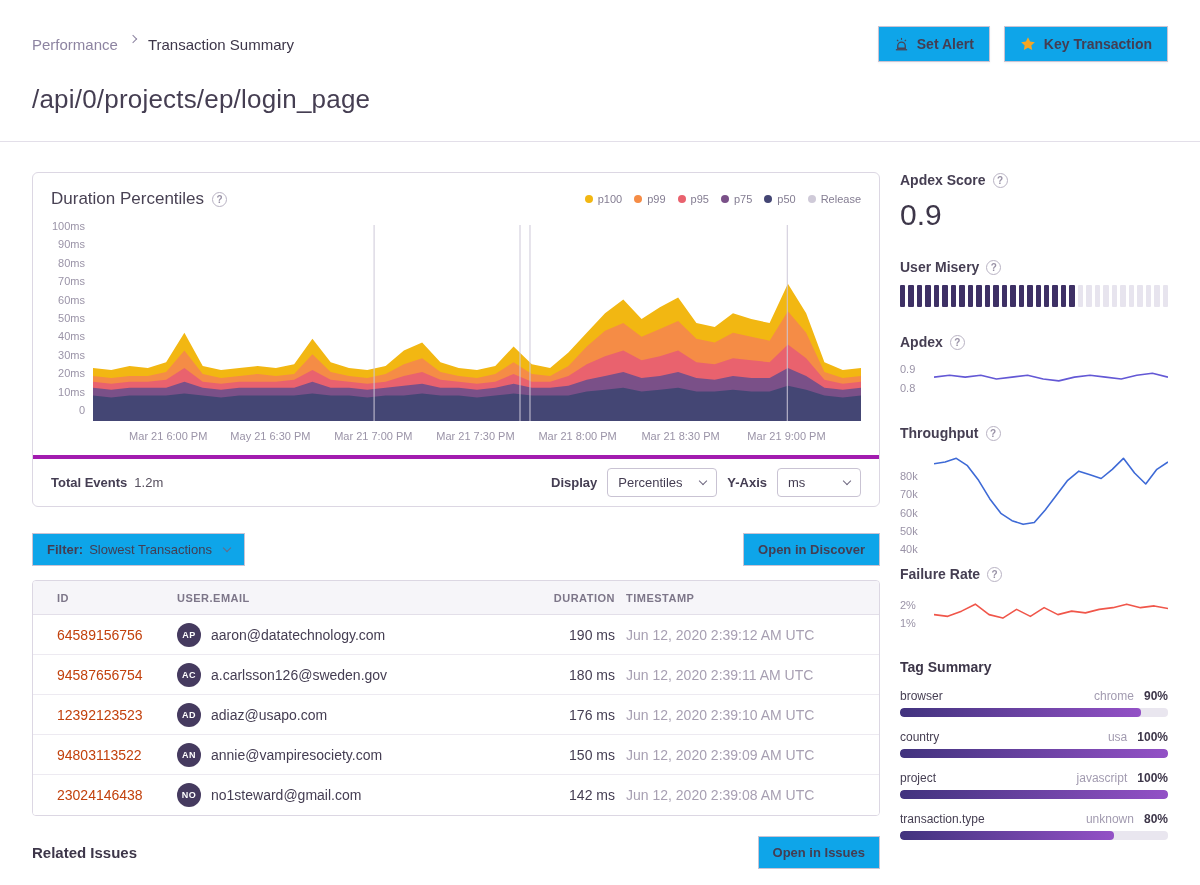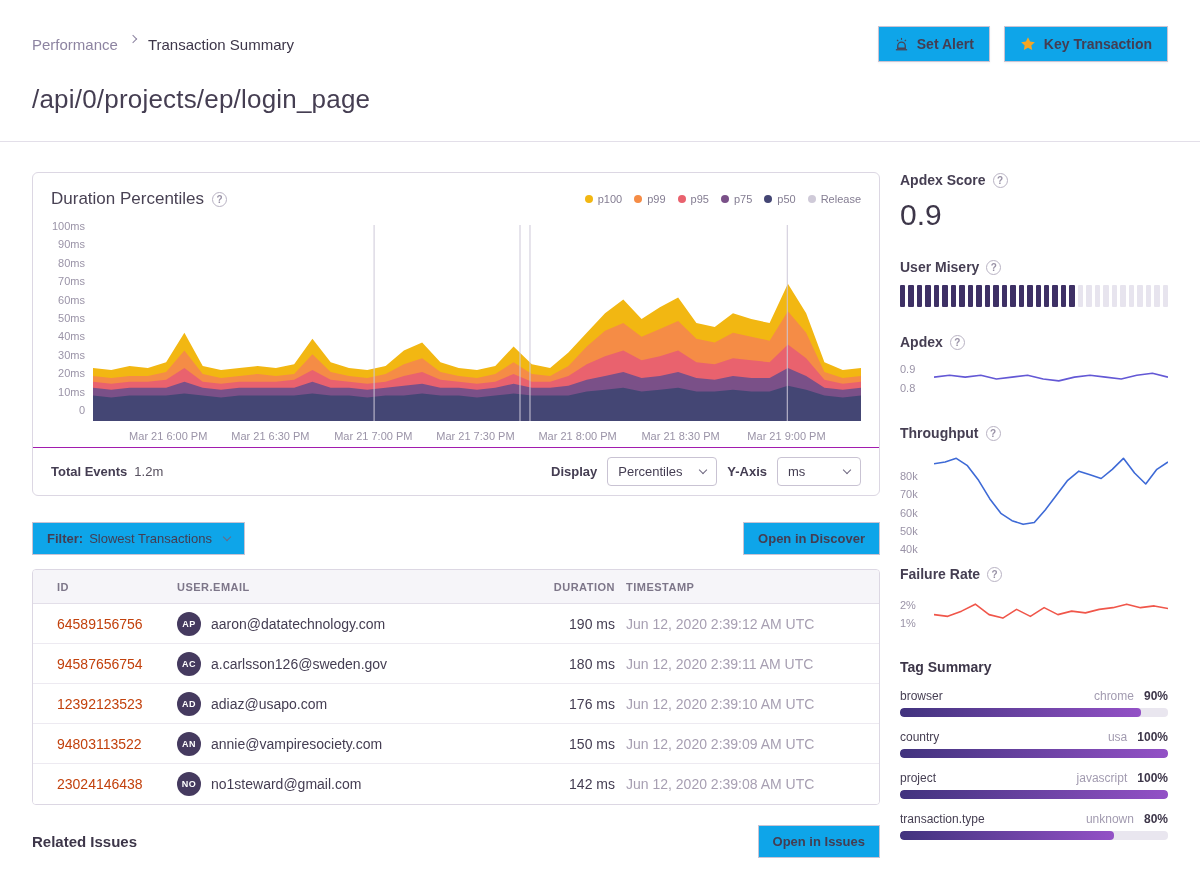--- a/index.html
+++ b/index.html
@@ -31,21 +31,21 @@
   .legend{display:flex;align-items:center;gap:12px;font-size:11px;color:#847d92;padding-top:4px}
   .lg-item{display:flex;align-items:center;gap:5px;cursor:pointer}
   .lg-dot{width:8px;height:8px;border-radius:50%}
   .plot-row{display:flex;padding:12px 18px 0 10px}
   .y-axis{width:50px;display:flex;flex-direction:column;justify-content:space-between;text-align:right;font-size:11px;color:#9a93a7;height:196px;padding-right:8px;transform:translateY(-5px)}
   .plot-col{flex:1;min-width:0}
   .plot{position:relative;height:196px}
   .plot svg{position:absolute;inset:0;width:100%;height:100%}
   .x-axis{position:relative;height:26px;font-size:11px;color:#9a93a7}
   .x-tick{position:absolute;top:9px;transform:translateX(-50%);white-space:nowrap}
-  .card-footer{display:flex;justify-content:space-between;border-top:1px solid #a21caf;padding:9px 18px}
+  .card-footer{display:flex;justify-content:space-between;border-top:4px solid #a21caf;margin-top:8px;padding:9px 18px}
   .tot{font-size:13px;color:#57505f;display:flex;gap:7px;align-items:center}
   .b{font-weight:700;color:#443d52;font-size:13px}
   .controls{display:flex;align-items:center;gap:10px}
   .select{display:inline-flex;align-items:center;justify-content:space-between;border:1px solid #c9c3d3;border-radius:4px;background:#fff;font-size:13px;color:#443d52;padding:6px 10px;cursor:pointer}
   .select.w110{min-width:110px}
   .select.w84{min-width:84px}
 
   
   .toolbar{display:flex;justify-content:space-between;margin-top:26px}
   .filter-btn{font-weight:400;gap:6px}
@@ -190,21 +190,21 @@
                   <polygon points="0,100 0.00,83.00 2.38,84.00 4.76,83.00 7.14,83.00 9.52,83.00 11.90,80.00 14.29,83.00 16.67,84.00 19.05,83.00 21.43,83.00 23.81,83.00 26.19,83.00 28.57,80.00 30.95,83.00 33.33,83.00 35.71,84.00 38.10,83.00 40.48,82.00 42.86,81.00 45.24,83.00 47.62,83.00 50.00,84.00 52.38,83.00 54.76,81.00 57.14,83.00 59.52,83.00 61.90,82.00 64.29,79.00 66.67,77.00 69.05,75.00 71.43,78.00 73.81,77.00 76.19,75.00 78.57,78.00 80.95,79.00 83.33,77.00 85.71,78.00 88.10,78.00 90.48,73.00 92.86,77.00 95.24,83.00 97.62,84.00 100.00,83.00 100,100" fill="#7a5088"></polygon>
                   <polygon points="0,100 0.00,87.00 2.38,88.00 4.76,87.00 7.14,87.00 9.52,87.00 11.90,86.00 14.29,87.00 16.67,88.00 19.05,87.00 21.43,87.00 23.81,87.00 26.19,87.00 28.57,86.00 30.95,87.00 33.33,87.00 35.71,88.00 38.10,87.00 40.48,87.00 42.86,86.00 45.24,87.00 47.62,87.00 50.00,88.00 52.38,87.00 54.76,86.00 57.14,87.00 59.52,87.00 61.90,87.00 64.29,85.00 66.67,84.00 69.05,83.00 71.43,85.00 73.81,84.00 76.19,83.00 78.57,85.00 80.95,85.00 83.33,84.00 85.71,85.00 88.10,85.00 90.48,82.00 92.86,84.00 95.24,87.00 97.62,88.00 100.00,87.00 100,100" fill="#444674"></polygon>
                   <line x1="36.6" x2="36.6" y1="0" y2="100" stroke="#cdc8d8" stroke-width="1" vector-effect="non-scaling-stroke"></line>
                   <line x1="55.6" x2="55.6" y1="0" y2="100" stroke="#cdc8d8" stroke-width="1" vector-effect="non-scaling-stroke"></line>
                   <line x1="56.9" x2="56.9" y1="0" y2="100" stroke="#cdc8d8" stroke-width="1" vector-effect="non-scaling-stroke"></line>
                   <line x1="90.4" x2="90.4" y1="0" y2="100" stroke="#cdc8d8" stroke-width="1" vector-effect="non-scaling-stroke"></line>
                 </svg>
             </div>
             <div class="x-axis">
                 <div class="x-tick" style="left: 9.8%;">Mar 21 6:00 PM</div>
-                <div class="x-tick" style="left: 23.1%;">Mar 21 6:30 PM</div>
+                <div class="x-tick" style="left: 23.1%;">May 21 6:30 PM</div>
                 <div class="x-tick" style="left: 36.5%;">Mar 21 7:00 PM</div>
                 <div class="x-tick" style="left: 49.8%;">Mar 21 7:30 PM</div>
                 <div class="x-tick" style="left: 63.1%;">Mar 21 8:00 PM</div>
                 <div class="x-tick" style="left: 76.5%;">Mar 21 8:30 PM</div>
                 <div class="x-tick" style="left: 90.3%;">Mar 21 9:00 PM</div>
               </div>
           </div>
         </div>
         <div class="card-footer">
           <div class="tot">

